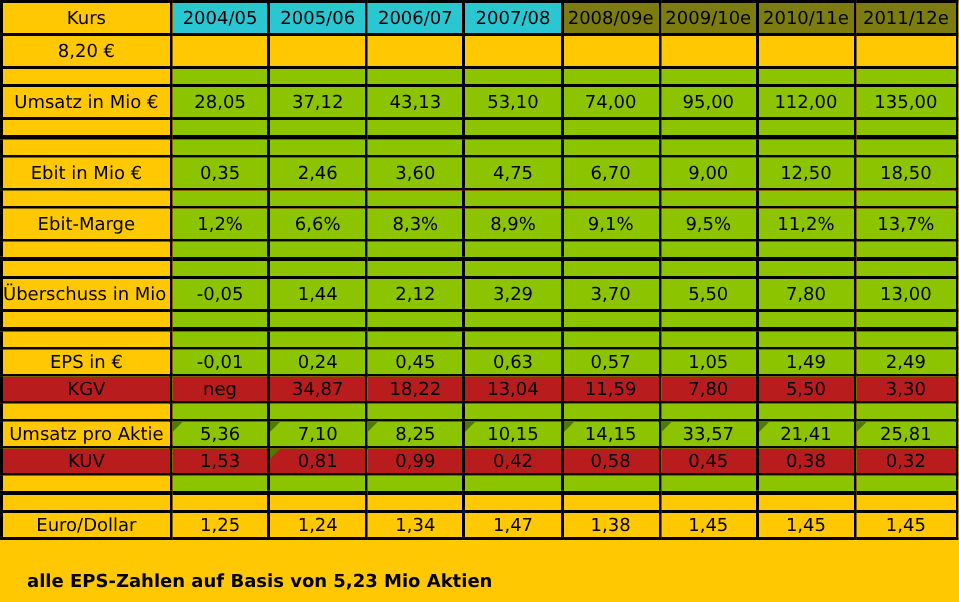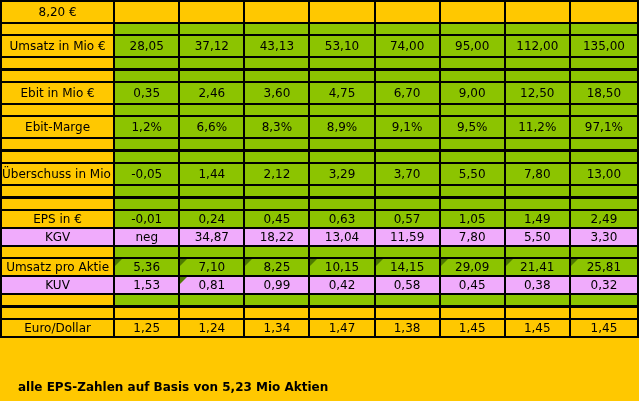--- a/index.html
+++ b/index.html
@@ -46,21 +46,21 @@
   
   col.c-label { width: 113px; }
   col.c-year  { width: 65px;  }
   col.c-year-last { width: 68px; }
 
   
   .f-gold    { background: #FFC800; }
   .f-green   { background: #8CC400; }
   .f-cyan    { background: #2AC7D2; }
   .f-olive   { background: #7C7C10; }
-  .f-pale    { background: #f0abfc; }
+  .f-pale    { background: #b91c1c; }
   .t-center  { text-align: center; }
   .lbl       { text-align: right; padding-right: 6px; font-size: 12px; }
   .yr        { font-size: 12px; }
 
   
   tr.r-tall td    { height: 20px; }
   tr.r-short td   { height: 10px; }
   tr.r-mid td     { height: 16px; }
   tr.sep-bot > td { border-bottom-width: 3px; }
 
@@ -106,20 +106,31 @@
         <col class="c-year">
         <col class="c-year">
         <col class="c-year">
       <col class="c-year">
         <col class="c-year">
         <col class="c-year">
         <col class="c-year-last">
     </colgroup>
     <tbody>
 
+      <tr class="r-tall">
+        <td class="f-gold t-center">Kurs</td>
+        <td class="f-cyan yr">2004/05</td>
+        <td class="f-cyan yr">2005/06</td>
+        <td class="f-cyan yr">2006/07</td>
+        <td class="f-cyan yr">2007/08</td>
+        <td class="f-olive yr">2008/09e</td>
+        <td class="f-olive yr">2009/10e</td>
+        <td class="f-olive yr">2010/11e</td>
+        <td class="f-olive yr">2011/12e</td>
+      </tr>
 
       <tr class="r-tall">
         <td class="f-gold t-center">8,20 €</td>
         <td class="f-gold"></td>
         <td class="f-gold"></td>
         <td class="f-gold"></td>
         <td class="f-gold"></td>
         <td class="f-gold"></td>
         <td class="f-gold"></td>
         <td class="f-gold"></td>
@@ -201,21 +212,21 @@
 
       <tr class="r-tall">
         <td class="f-gold lbl">Ebit-Marge</td>
         <td class="f-green">1,2%</td>
         <td class="f-green">6,6%</td>
         <td class="f-green">8,3%</td>
         <td class="f-green">8,9%</td>
         <td class="f-green">9,1%</td>
         <td class="f-green">9,5%</td>
         <td class="f-green">11,2%</td>
-        <td class="f-green">97,1%</td>
+        <td class="f-green">13,7%</td>
       </tr>
 
       <tr class="r-short sep-bot">
         <td class="f-gold"></td>
         <td class="f-green"></td>
         <td class="f-green"></td>
         <td class="f-green"></td>
         <td class="f-green"></td>
         <td class="f-green"></td>
         <td class="f-green"></td>
@@ -307,21 +318,21 @@
         <td class="f-green"></td>
       </tr>
 
       <tr class="r-mid">
         <td class="f-gold lbl">Umsatz pro Aktie</td>
         <td class="f-green corner-mark">5,36</td>
         <td class="f-green corner-mark">7,10</td>
         <td class="f-green corner-mark">8,25</td>
         <td class="f-green corner-mark">10,15</td>
         <td class="f-green corner-mark">14,15</td>
-        <td class="f-green corner-mark">29,09</td>
+        <td class="f-green corner-mark">33,57</td>
         <td class="f-green corner-mark">21,41</td>
         <td class="f-green corner-mark">25,81</td>
       </tr>
 
       <tr class="r-mid">
         <td class="f-pale t-center">KUV</td>
         <td class="f-pale">1,53</td>
         <td class="f-pale corner-mark">0,81</td>
         <td class="f-pale">0,99</td>
         <td class="f-pale">0,42</td>

